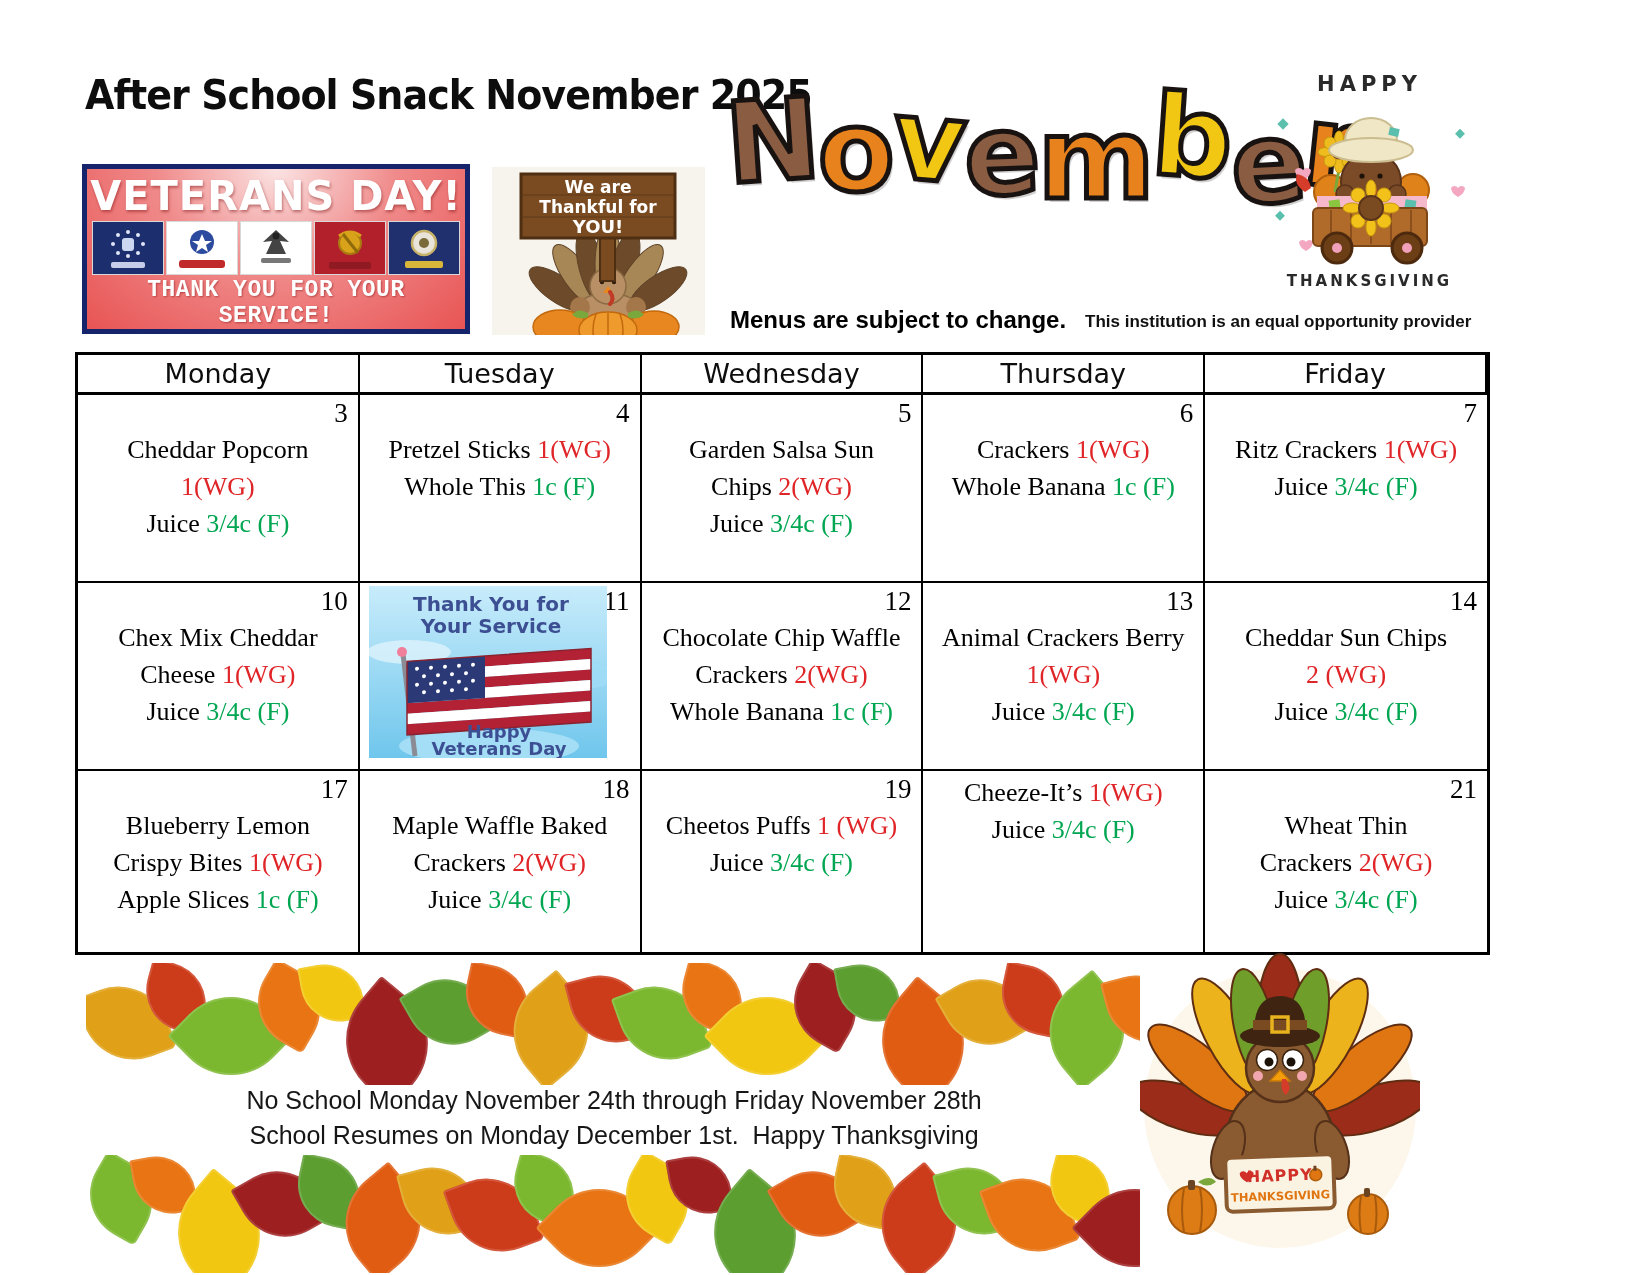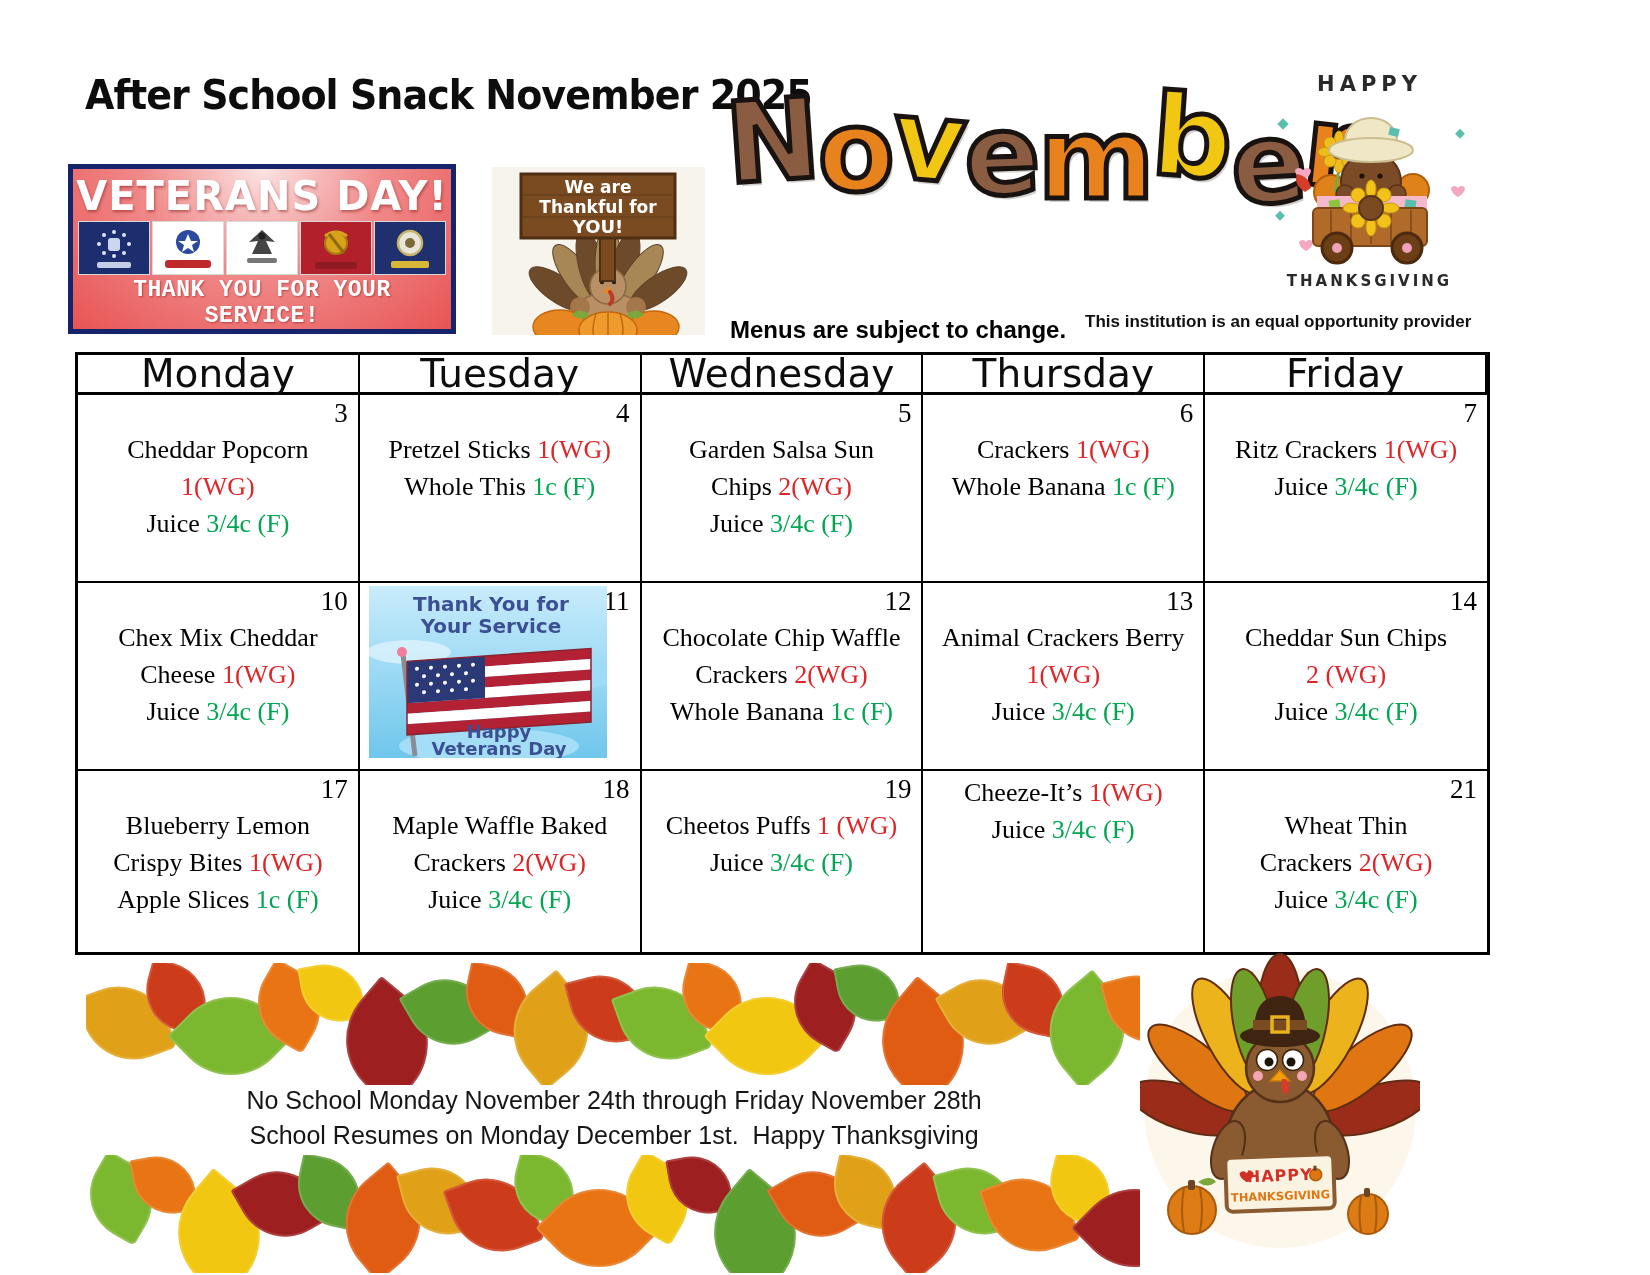--- a/index.html
+++ b/index.html
@@ -23,44 +23,44 @@
   .nov-letter:nth-child(1){transform:rotate(-4deg);}
   .nov-letter:nth-child(2){transform:translateY(10px);}
   .nov-letter:nth-child(3){transform:rotate(5deg);}
   .nov-letter:nth-child(4){transform:translateY(14px) rotate(-2deg);}
   .nov-letter:nth-child(5){transform:translateY(18px);}
   .nov-letter:nth-child(6){transform:rotate(4deg) translateY(-4px);}
   .nov-letter:nth-child(7){transform:translateY(22px) rotate(-3deg);}
   .nov-letter:nth-child(8){transform:rotate(6deg) translateY(6px);}
 
   
-  .vet-banner{position:absolute;left:68px;top:164px;width:388px;height:170px;box-sizing:border-box;
+  .vet-banner{position:absolute;left:82px;top:164px;width:388px;height:170px;box-sizing:border-box;
     border:5px solid #16246b;background:radial-gradient(ellipse at 50% 0%,#fbe3e3 0%,#f08a8a 45%,#e85454 100%);
     text-align:center;overflow:hidden;}
   .vet-title{font-family:"DejaVu Sans",sans-serif;font-weight:800;font-size:40px;color:#fff;
     letter-spacing:1px;margin-top:4px;text-shadow:1px 2px 3px rgba(120,10,10,.45);}
   .vet-flags{display:flex;justify-content:center;gap:2px;margin:2px 0 2px 0;}
   .vet-flags svg{display:block;border:1px solid #d8d8d8;background:#fff;}
   .vet-sub{font-family:Liberation Mono, monospace;font-weight:800;font-size:23px;color:#fff;
     letter-spacing:.5px;text-shadow:1px 1px 2px rgba(120,10,10,.45);}
 
   .thankful{position:absolute;left:492px;top:167px;width:213px;height:168px;}
   .hthx-top{position:absolute;left:1262px;top:72px;width:215px;text-align:center;}
   .hthx-top .happy{font-family:"DejaVu Sans",sans-serif;font-size:21px;letter-spacing:5px;color:#2a2a2a;font-weight:600;}
   .hthx-top .thx{font-family:"DejaVu Sans",sans-serif;font-size:15px;letter-spacing:3px;color:#2a2a2a;font-weight:600;margin-top:2px;}
 
-  .menus-note{position:absolute;left:730px;top:306px;font-size:24px;font-weight:700;color:#000;margin-top:10px;}
+  .menus-note{position:absolute;left:730px;top:306px;font-size:24px;font-weight:700;color:#000;}
   .equal-opp{position:absolute;left:1085px;top:312px;font-size:17px;font-weight:700;color:#111;}
 
   
   .calendar{position:absolute;left:75px;top:352px;width:1415px;height:603px;box-sizing:border-box;
     border:3px solid #000;display:grid;grid-template-columns:repeat(5,1fr);
     grid-template-rows:40px 188px 188px 184px;background:#fff;}
   .hcell{border-right:2px solid #000;border-bottom:3px solid #000;display:flex;align-items:center;
-    justify-content:center;font-family:"DejaVu Sans",sans-serif;font-size:39px;font-weight:500;color:#0d0d0d;}
+    justify-content:center;font-family:"DejaVu Sans",sans-serif;font-size:27px;font-weight:500;color:#0d0d0d;}
   .hcell:last-child{border-right:none;}
   .cell{border-right:2px solid #000;border-bottom:2px solid #000;position:relative;
     font-family:"Liberation Serif",serif;overflow:hidden;}
   .cell.col5{border-right:none;}
   .cell.row3{border-bottom:none;}
   .daynum{text-align:right;padding:3px 10px 0 0;font-size:27px;color:#000;line-height:30px;}
   .menu{text-align:center;margin-top:3px;}
   .line{font-size:26px;line-height:37px;white-space:pre-wrap;}
   .k{color:#000;}.r{color:var(--wg-red);}.g{color:var(--fruit-green);}
   .vet-img{position:absolute;left:9px;top:3px;}

